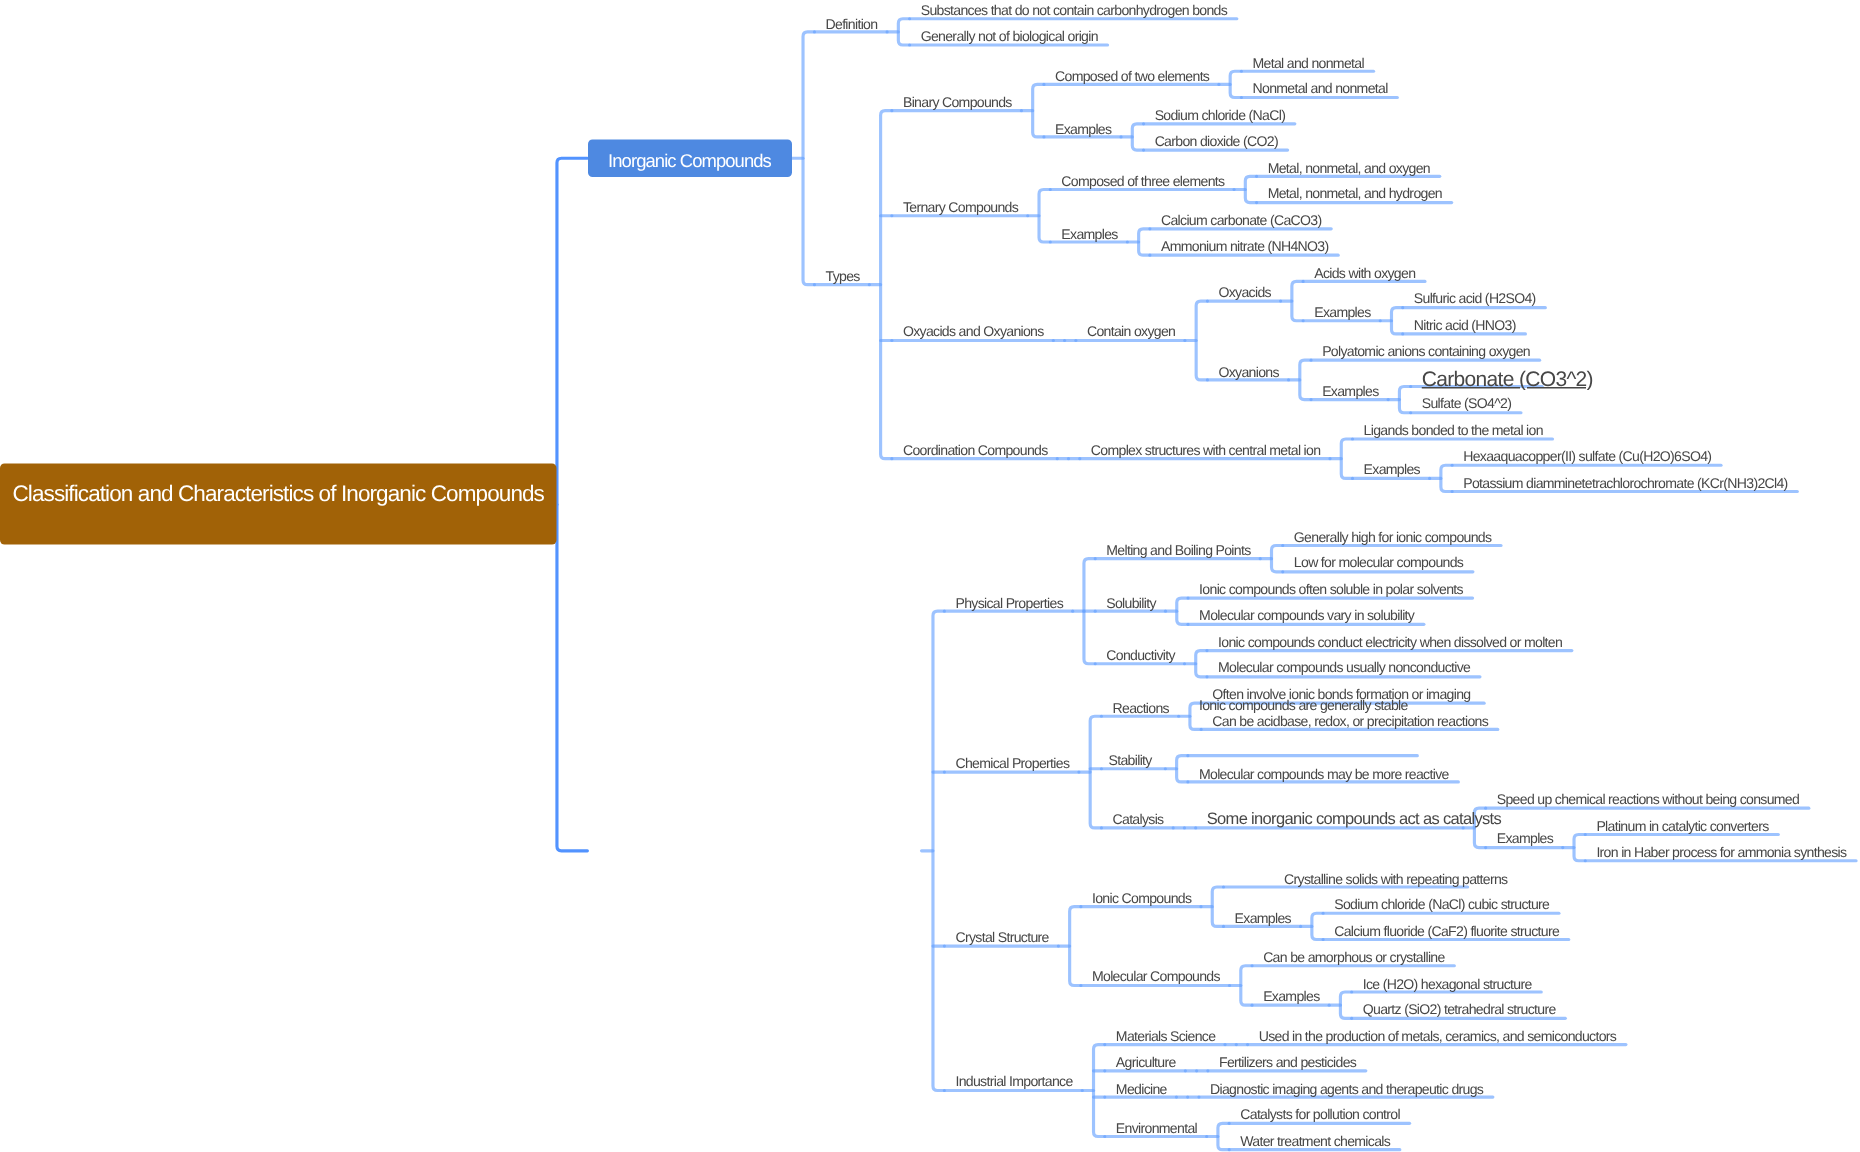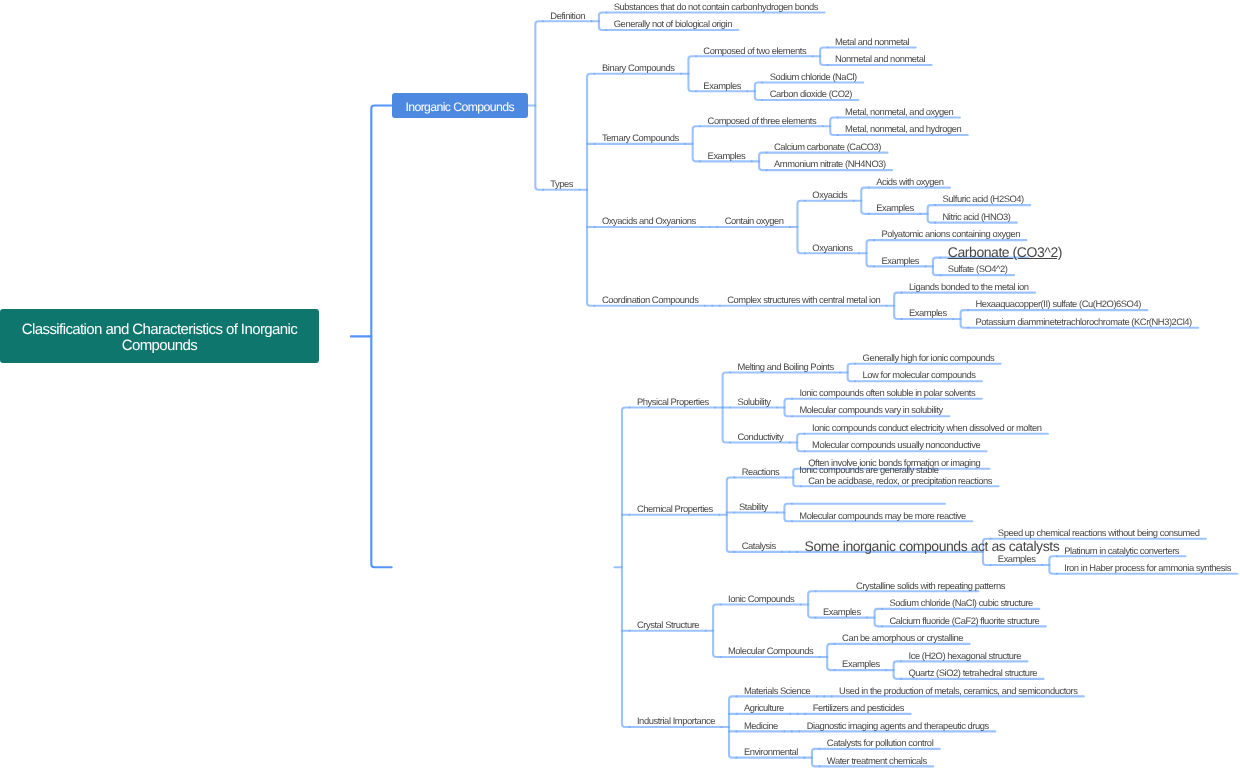--- a/index.html
+++ b/index.html
@@ -181,21 +181,21 @@
       <path d="M 729.0200000000001 731.4000000000001 H 736.5200000000001" stroke="#64a0ff" stroke-opacity="0.63" stroke-width="2.1" stroke-linecap="round" fill="none"></path>
       <path d="M 816.7137500000001 696.3800000000001 H 824.2137500000001" stroke="#64a0ff" stroke-opacity="0.63" stroke-width="2.1" stroke-linecap="round" fill="none"></path>
       <path d="M 824.2137500000001 696.3800000000001 V 696.3800000000001 H 831.7137500000001" stroke="#64a0ff" stroke-opacity="0.63" stroke-width="2.1" stroke-linecap="round" fill="none"></path>
       <path d="M 790.2450000000001 713.8900000000001 H 797.7450000000001" stroke="#64a0ff" stroke-opacity="0.63" stroke-width="2.1" stroke-linecap="round" fill="none"></path>
       <path d="M 797.7450000000001 713.8900000000001 V 713.8900000000001 H 805.2450000000001" stroke="#64a0ff" stroke-opacity="0.63" stroke-width="2.1" stroke-linecap="round" fill="none"></path>
       <path d="M 784.2918750000001 731.4000000000001 H 791.7918750000001" stroke="#64a0ff" stroke-opacity="0.63" stroke-width="2.1" stroke-linecap="round" fill="none"></path>
       <path d="M 791.7918750000001 731.4000000000001 V 731.4000000000001 H 799.2918750000001" stroke="#64a0ff" stroke-opacity="0.63" stroke-width="2.1" stroke-linecap="round" fill="none"></path>
       <path d="M 804.4481250000001 757.6650000000001 H 811.9481250000001" stroke="#64a0ff" stroke-opacity="0.63" stroke-width="2.1" stroke-linecap="round" fill="none"></path>
       <path d="M 819.4481250000001 748.9100000000001 H 814.9481250000001 Q 811.9481250000001 748.9100000000001 811.9481250000001 751.9100000000001 V 763.4200000000001 Q 811.9481250000001 766.4200000000001 814.9481250000001 766.4200000000001 H 819.4481250000001" stroke="#64a0ff" stroke-opacity="0.63" stroke-width="2.1" stroke-linecap="round" fill="none"></path>
     </svg>
-<div class="n-box" style="left: 0px; width: 319px; background: #0f766e; color: rgb(255, 255, 255); height: 54px; top: 309.383px; font-size: 15px; line-height: 16.1px; letter-spacing: -0.6px; padding-top: 12.5px;">Classification and Characteristics of Inorganic Compounds</div>
+<div class="n-box" style="left: 0px; width: 371px; background: #a16207; color: rgb(255, 255, 255); height: 54px; top: 309.383px; font-size: 15px; line-height: 16.1px; letter-spacing: -0.6px; padding-top: 12.5px;">Classification and Characteristics of Inorganic Compounds</div>
     <div class="n-box" style="left: 391.6px; width: 136.151px; background: rgb(78, 137, 225); color: rgb(255, 255, 255); height: 25.4px; top: 92.8219px; font-size: 12.3px; line-height: 16px; letter-spacing: -0.62px; padding-top: 5.74px;">Inorganic Compounds</div>
     <div class="n-text" style="left: 550.351px; top: 9.505px; font-size: 9.4px; letter-spacing: -0.45px; color: rgb(71, 71, 71);">Definition</div>
     <div class="n-text" style="left: 613.795px; top: 0.75px; font-size: 9.4px; letter-spacing: -0.45px; color: rgb(71, 71, 71);">Substances that do not contain carbonhydrogen bonds</div>
     <div class="n-text" style="left: 613.795px; top: 18.26px; font-size: 9.4px; letter-spacing: -0.45px; color: rgb(71, 71, 71);">Generally not of biological origin</div>
     <div class="n-text" style="left: 550.351px; top: 178.039px; font-size: 9.4px; letter-spacing: -0.45px; color: rgb(71, 71, 71);">Types</div>
     <div class="n-text" style="left: 601.967px; top: 62.035px; font-size: 9.4px; letter-spacing: -0.45px; color: rgb(71, 71, 71);">Binary Compounds</div>
     <div class="n-text" style="left: 703.348px; top: 44.525px; font-size: 9.4px; letter-spacing: -0.45px; color: rgb(71, 71, 71);">Composed of two elements</div>
     <div class="n-text" style="left: 835.011px; top: 35.77px; font-size: 9.4px; letter-spacing: -0.45px; color: rgb(71, 71, 71);">Metal and nonmetal</div>
     <div class="n-text" style="left: 835.011px; top: 53.28px; font-size: 9.4px; letter-spacing: -0.45px; color: rgb(71, 71, 71);">Nonmetal and nonmetal</div>
     <div class="n-text" style="left: 703.348px; top: 79.545px; font-size: 9.4px; letter-spacing: -0.45px; color: rgb(71, 71, 71);">Examples</div>
@@ -237,21 +237,21 @@
     <div class="n-text" style="left: 812.051px; top: 421.98px; font-size: 9.4px; letter-spacing: -0.45px; color: rgb(71, 71, 71);">Ionic compounds conduct electricity when dissolved or molten</div>
     <div class="n-text" style="left: 812.051px; top: 439.49px; font-size: 9.4px; letter-spacing: -0.45px; color: rgb(71, 71, 71);">Molecular compounds usually nonconductive</div>
     <div class="n-text" style="left: 636.976px; top: 502.964px; font-size: 9.4px; letter-spacing: -0.45px; color: rgb(71, 71, 71);">Chemical Properties</div>
     <div class="n-text" style="left: 741.686px; top: 465.755px; font-size: 9.4px; letter-spacing: -0.45px; color: rgb(71, 71, 71);">Reactions</div>
     <div class="n-text" style="left: 808.176px; top: 457px; font-size: 9.4px; letter-spacing: -0.45px; color: rgb(71, 71, 71);">Often involve ionic bonds formation or imaging</div>
     <div class="n-text" style="left: 808.176px; top: 474.51px; font-size: 9.4px; letter-spacing: -0.45px; color: rgb(71, 71, 71);">Can be acidbase, redox, or precipitation reactions</div>
     <div class="n-text" style="left: 739px; top: 500.775px; font-size: 9.4px; letter-spacing: -0.45px; color: rgb(71, 71, 71);">Stability</div>
     <div class="n-text" style="left: 799.317px; top: 464px; font-size: 9.4px; letter-spacing: -0.45px; color: rgb(71, 71, 71);">Ionic compounds are generally stable</div>
     <div class="n-text" style="left: 799.317px; top: 509.53px; font-size: 9.4px; letter-spacing: -0.45px; color: rgb(71, 71, 71);">Molecular compounds may be more reactive</div>
     <div class="n-text" style="left: 741.686px; top: 540.173px; font-size: 9.4px; letter-spacing: -0.45px; color: rgb(71, 71, 71);">Catalysis</div>
-    <div class="n-text" style="left: 804.52px; top: 540.173px; font-size: 14px; letter-spacing: -0.45px; color: rgb(71, 71, 71); text-align: right;">Some inorganic compounds act as catalysts</div>
+    <div class="n-text" style="left: 804.52px; top: 540.173px; font-size: 11px; letter-spacing: -0.45px; color: rgb(71, 71, 71); text-align: right;">Some inorganic compounds act as catalysts</div>
     <div class="n-text" style="left: 997.839px; top: 527.04px; font-size: 9.4px; letter-spacing: -0.45px; color: rgb(71, 71, 71);">Speed up chemical reactions without being consumed</div>
     <div class="n-text" style="left: 997.839px; top: 553.305px; font-size: 9.4px; letter-spacing: -0.45px; color: rgb(71, 71, 71);">Examples</div>
     <div class="n-text" style="left: 1064.25px; top: 544.55px; font-size: 9.4px; letter-spacing: -0.45px; color: rgb(71, 71, 71);">Platinum in catalytic converters</div>
     <div class="n-text" style="left: 1064.25px; top: 562.06px; font-size: 9.4px; letter-spacing: -0.45px; color: rgb(71, 71, 71);">Iron in Haber process for ammonia synthesis</div>
     <div class="n-text" style="left: 636.976px; top: 618.967px; font-size: 9.4px; letter-spacing: -0.45px; color: rgb(71, 71, 71);">Crystal Structure</div>
     <div class="n-text" style="left: 727.998px; top: 592.702px; font-size: 9.4px; letter-spacing: -0.45px; color: rgb(71, 71, 71);">Ionic Compounds</div>
     <div class="n-text" style="left: 823.067px; top: 579.57px; font-size: 9.4px; letter-spacing: -0.45px; color: rgb(71, 71, 71); margin-left: 33px;">Crystalline solids with repeating patterns</div>
     <div class="n-text" style="left: 823.067px; top: 605.835px; font-size: 9.4px; letter-spacing: -0.45px; color: rgb(71, 71, 71);">Examples</div>
     <div class="n-text" style="left: 889.479px; top: 597.08px; font-size: 9.4px; letter-spacing: -0.45px; color: rgb(71, 71, 71);">Sodium chloride (NaCl) cubic structure</div>
     <div class="n-text" style="left: 889.479px; top: 614.59px; font-size: 9.4px; letter-spacing: -0.45px; color: rgb(71, 71, 71);">Calcium fluoride (CaF2) fluorite structure</div>

